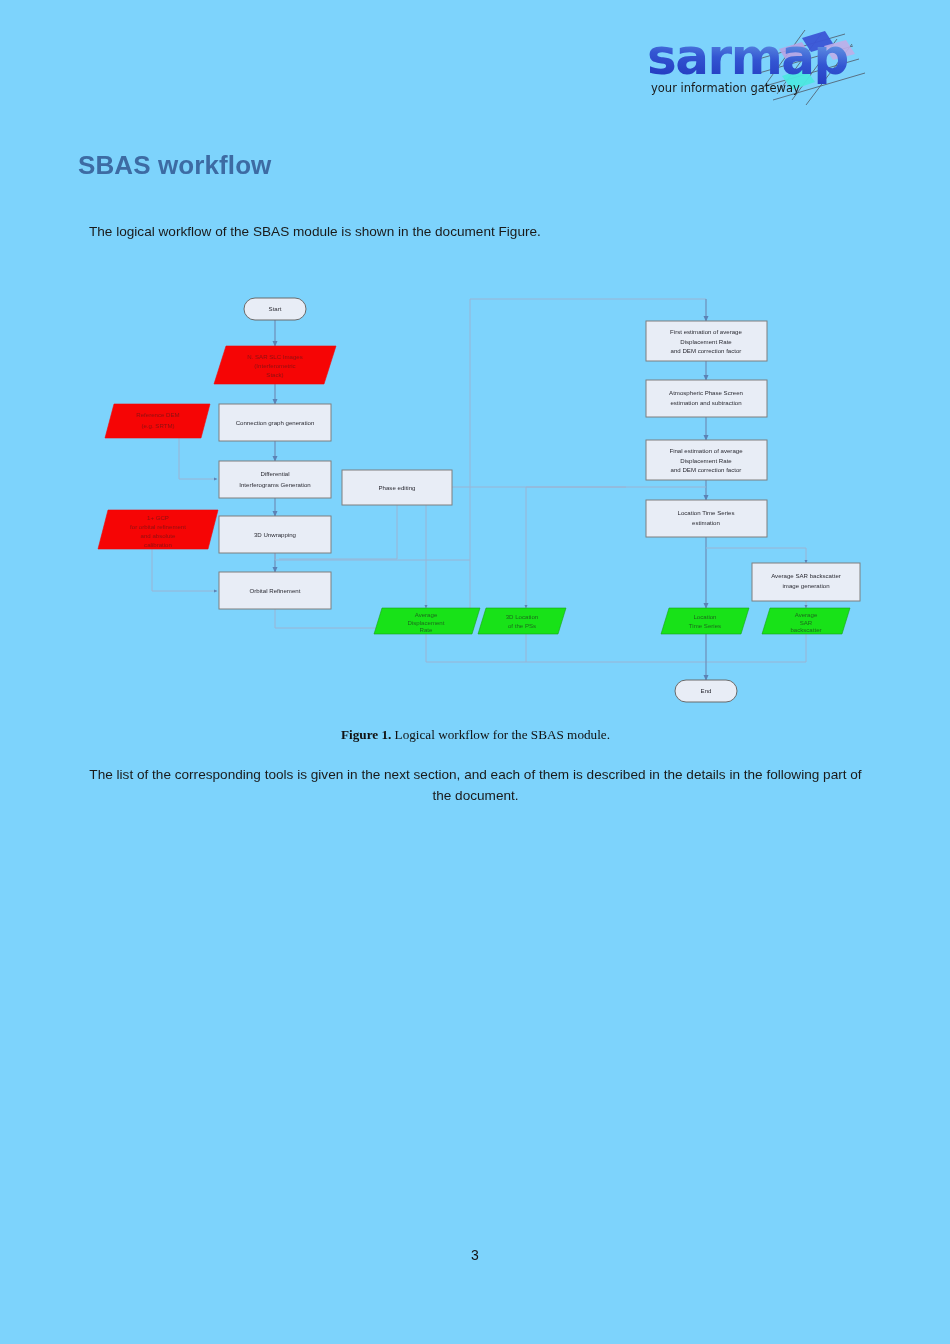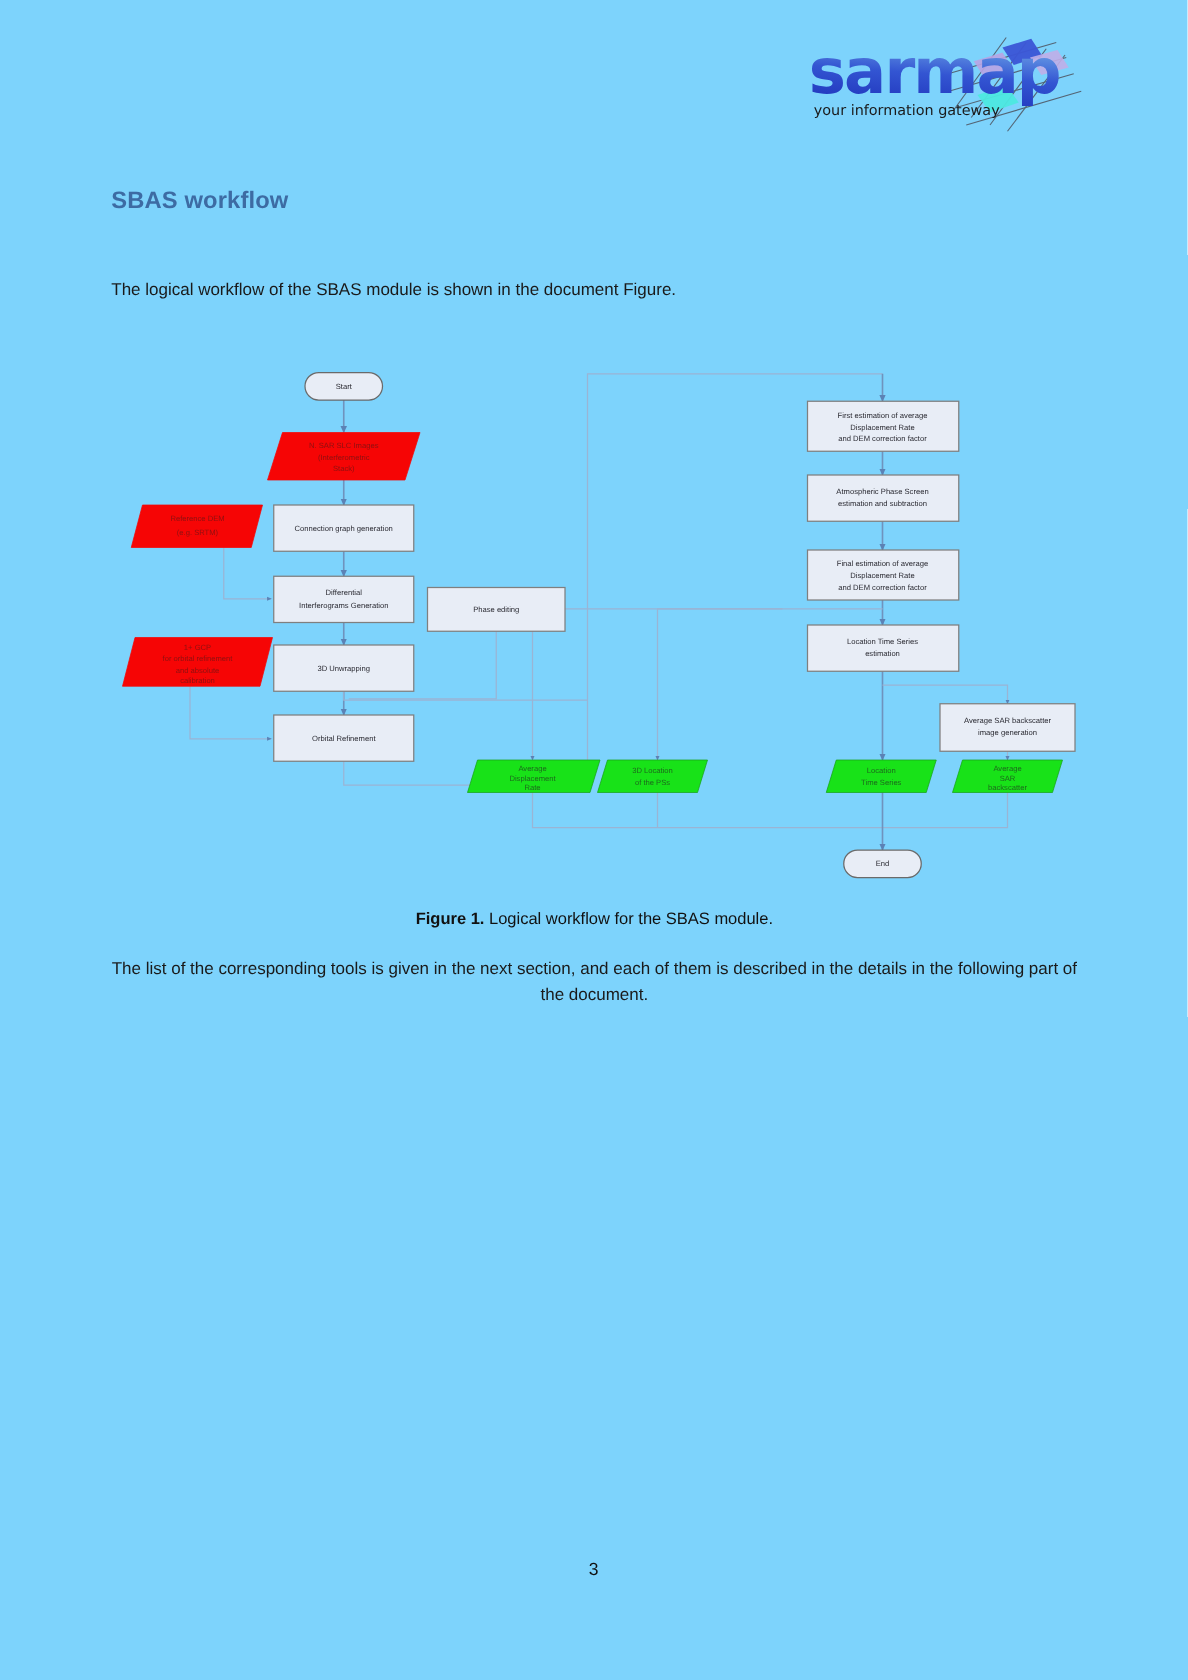--- a/index.html
+++ b/index.html
@@ -25,23 +25,23 @@
     left: 645px;
     top: 16px;
     width: 225px;
     height: 95px;
   }
   .logo-svg { display: block; }
 
   
   .h1 {
     position: absolute;
-    left: 89px;
+    left: 78px;
     top: 150px;
-    font-size: 19px;
+    font-size: 26px;
     font-weight: bold;
     color: #3d6ba3;
     letter-spacing: 0.1px;
   }
   .para {
     position: absolute;
     font-size: 13.6px;
     color: #1a1a1a;
     line-height: 21px;
   }
@@ -49,20 +49,21 @@
   .para-outro { left: 89px; top: 764px; width: 773px; text-align: center; }
 
   .fig-caption {
     position: absolute;
     left: 89px;
     top: 727px;
     width: 773px;
     text-align: center;
     font-size: 13.2px;
     color: #111;
+    font-family: Liberation Serif, serif;
   }
   .fig-caption b { font-weight: bold; }
 
   .page-number {
     position: absolute;
     left: 0;
     top: 1247px;
     width: 950px;
     text-align: center;
     font-size: 14px;

